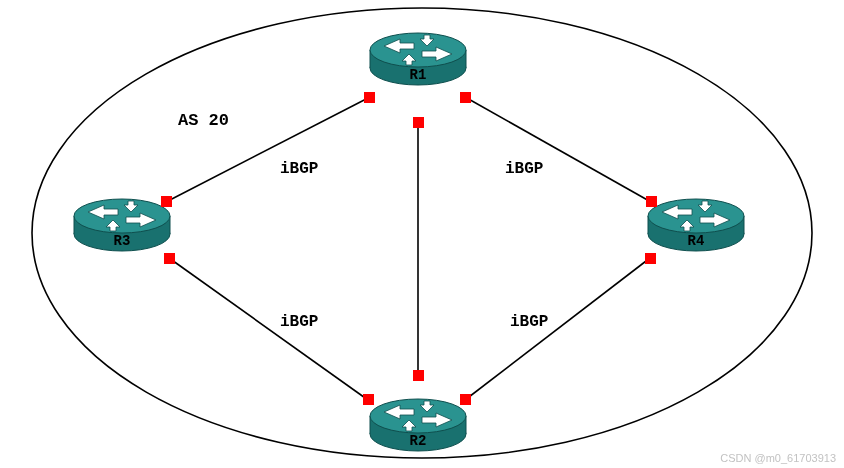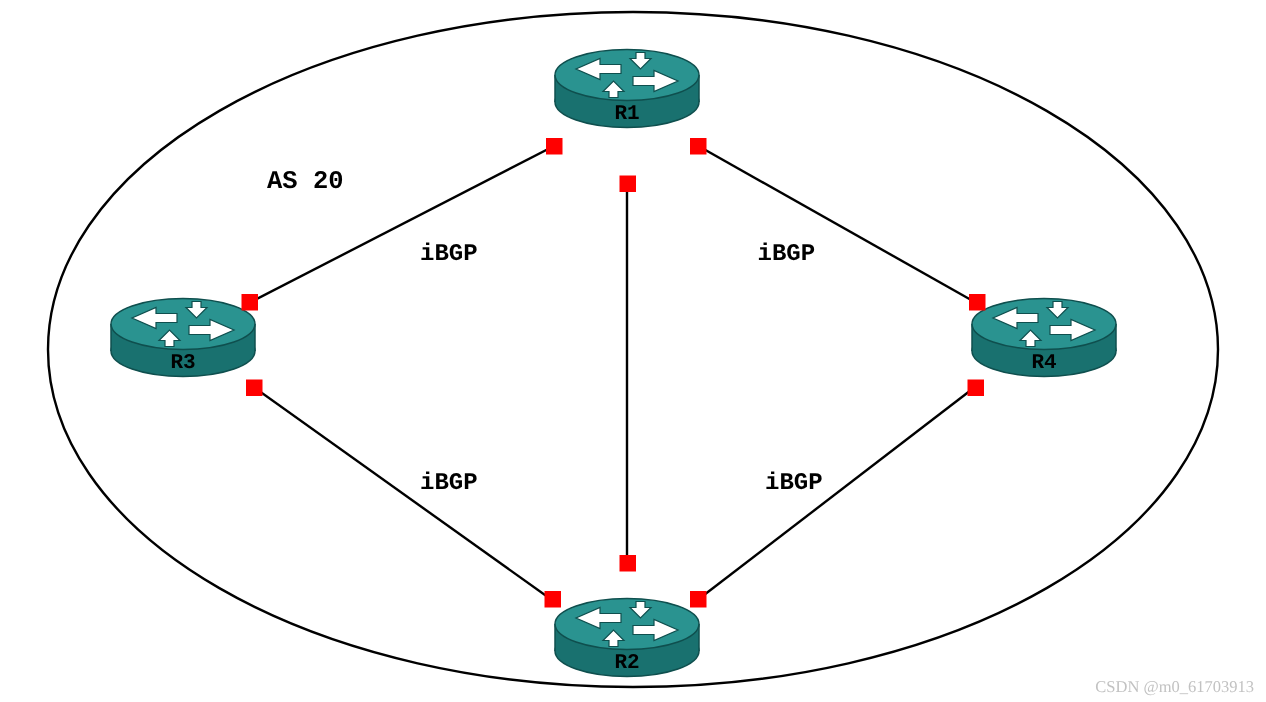--- a/index.html
+++ b/index.html
@@ -35,21 +35,21 @@
     font-family: "DejaVu Sans", "Liberation Sans", sans-serif;
     white-space: nowrap;
   }
   .csdn {
     position: absolute;
     right: 8px;
     top: 452px;
     font-size: 11px;
     font-weight: normal;
     color: #c2c2c2;
-    font-family: Liberation Serif, serif;
+    font-family: Liberation Sans, sans-serif;
   }
 </style>
 </head>
 <body>
 
 <div class="canvas">
 
   <svg class="diagram" width="844" height="468" viewBox="0 0 844 468">
 
     <defs>

